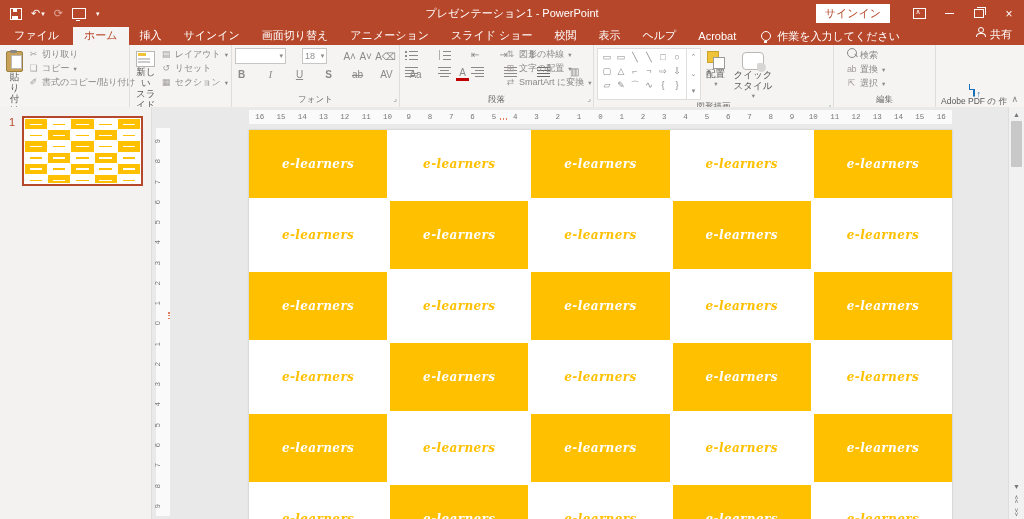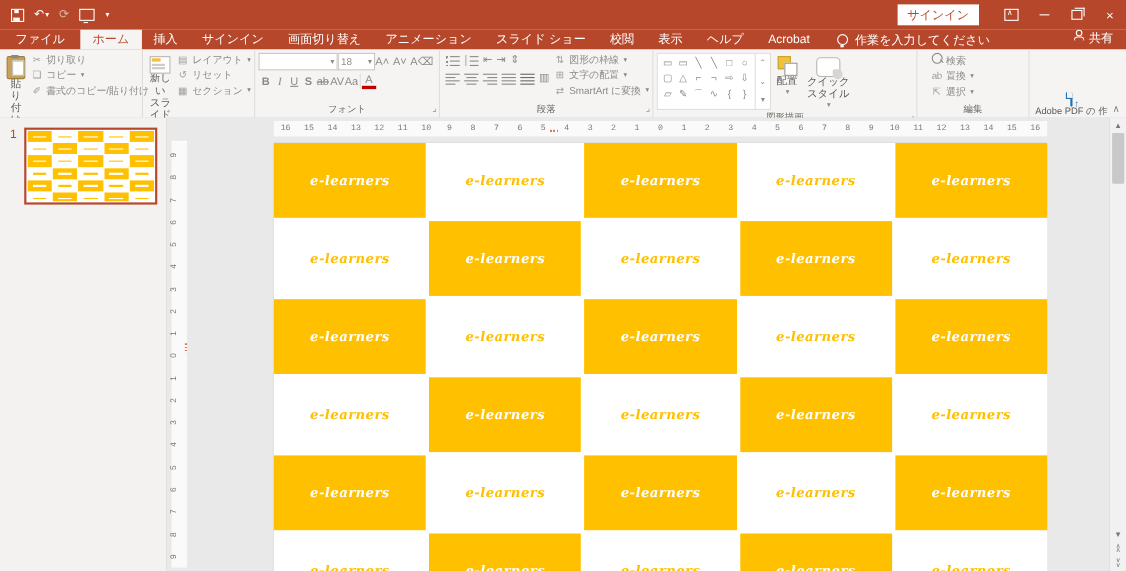--- a/index.html
+++ b/index.html
@@ -54,21 +54,21 @@
   .smallbtn .gl{width:11px;text-align:center;color:#a09d9a;font-size:9px;}
   .drop{font-size:6.5px;color:#8a8886;margin-left:1px;}
   .i-clipboard{width:15px;height:19px;background:#c7a258;border:1px solid #9c8040;border-radius:2px;position:relative;margin-top:2px;}
   .i-clipboard:before{content:"";position:absolute;left:3px;top:-2px;width:7px;height:3px;background:#8a8886;border-radius:1px;}
   .i-clipboard:after{content:"";position:absolute;left:4px;top:3px;width:9px;height:12px;background:#fff;border:1px solid #bbb;}
   .i-newslide{width:17px;height:14px;background:#fff;border:1px solid #b9b6b3;position:relative;margin-top:2px;}
   .i-newslide:before{content:"";position:absolute;left:1px;top:1px;width:8px;height:3px;background:#f0c23a;}
   .i-newslide:after{content:"";position:absolute;left:1px;top:6px;width:12px;height:1.5px;background:#ccc;box-shadow:0 3px 0 #ccc;}
   
   .fontgrid{display:flex;flex-direction:column;gap:3px;width:100%;}
-  .frow{display:flex;align-items:center;gap:0;}
+  .frow{display:flex;align-items:center;gap:16px;}
   .combo{height:14px;border:1px solid #c8c6c4;background:#fff;display:flex;align-items:center;
          justify-content:space-between;padding:0 2px;color:#918f8d;font-size:9px;}
   .combo .drop{font-size:7px;}
   .fbtn{min-width:13px;text-align:center;color:#8c8a88;font-size:10px;line-height:13px;}
   .fbtn.b{font-weight:bold;} .fbtn.i{font-style:italic;font-family:"Liberation Serif",serif;}
   .fbtn.u{text-decoration:underline;} .fbtn.st{text-decoration:line-through;}
   .fbtn.fc{border-bottom:3px solid #c00000;line-height:10px;}
   .vsep{width:1px;height:14px;background:#e0dedc;margin:0 1px;}
   
   .pic{width:13px;height:10px;display:inline-block;}
@@ -153,20 +153,21 @@
       </span>
     <span class="qbtn">↶<span class="tinydrop">▾</span></span>
     <span class="qbtn dim">⟳</span>
     <span class="qbtn">
         <span class="i-monitor"></span>
       </span>
     <span class="qbtn">
         <span class="tinydrop">▾</span>
       </span>
   </div>
+  <div class="tb-title">プレゼンテーション1 - PowerPoint</div>
   <div class="tb-right">
     <span class="signin">サインイン</span>
     <span class="winbtn">
         <span class="i-ribopts"></span>
       </span>
     <span class="winbtn">
         <span class="i-min"></span>
       </span>
     <span class="winbtn">
         <span class="i-restore"></span>

